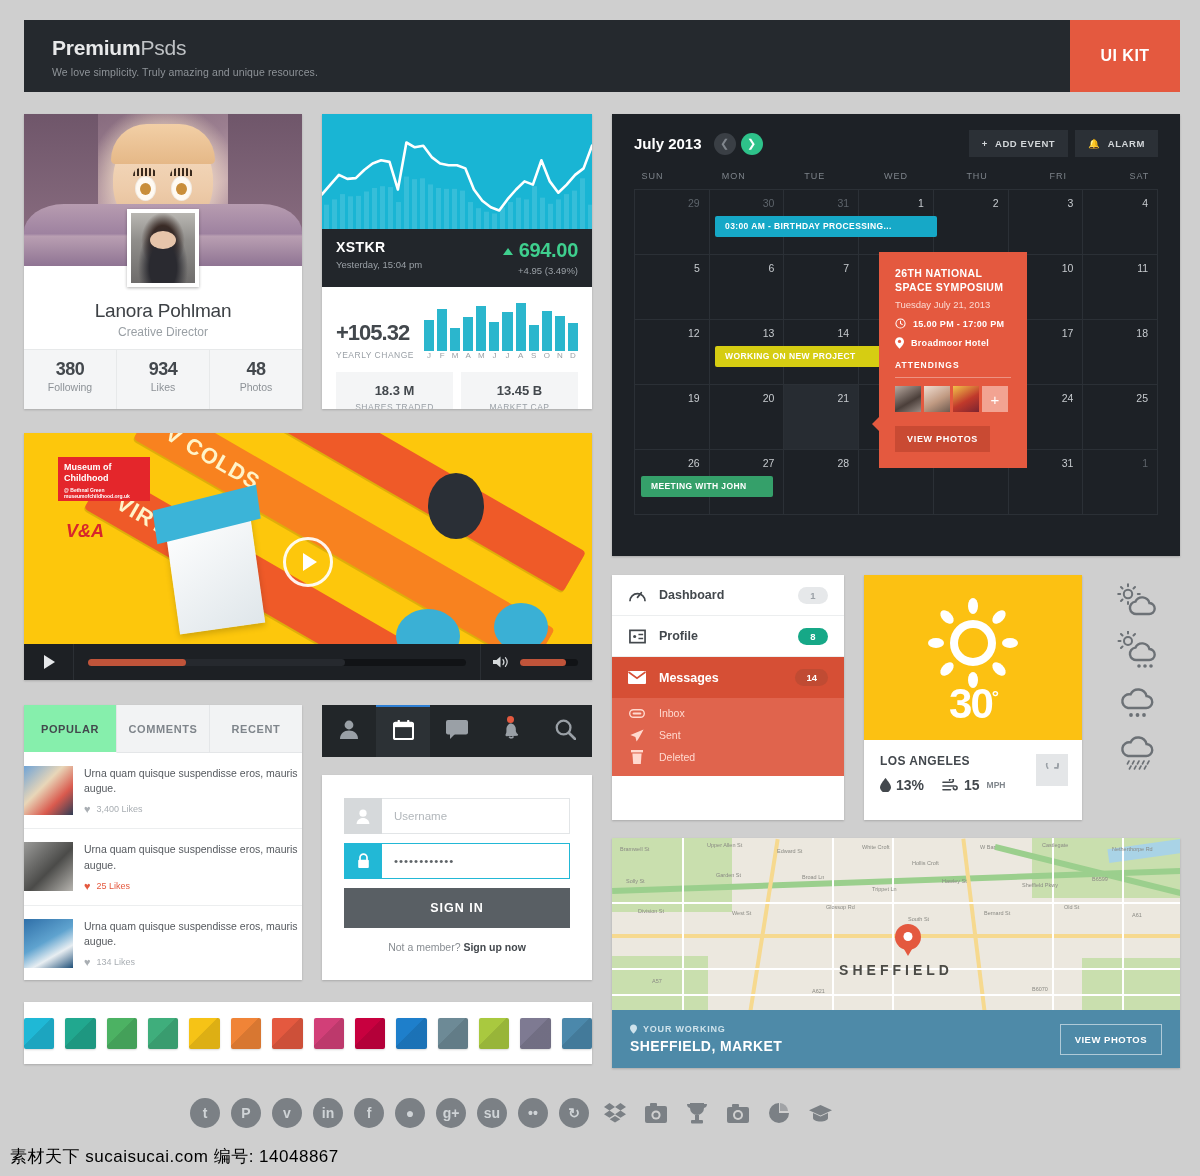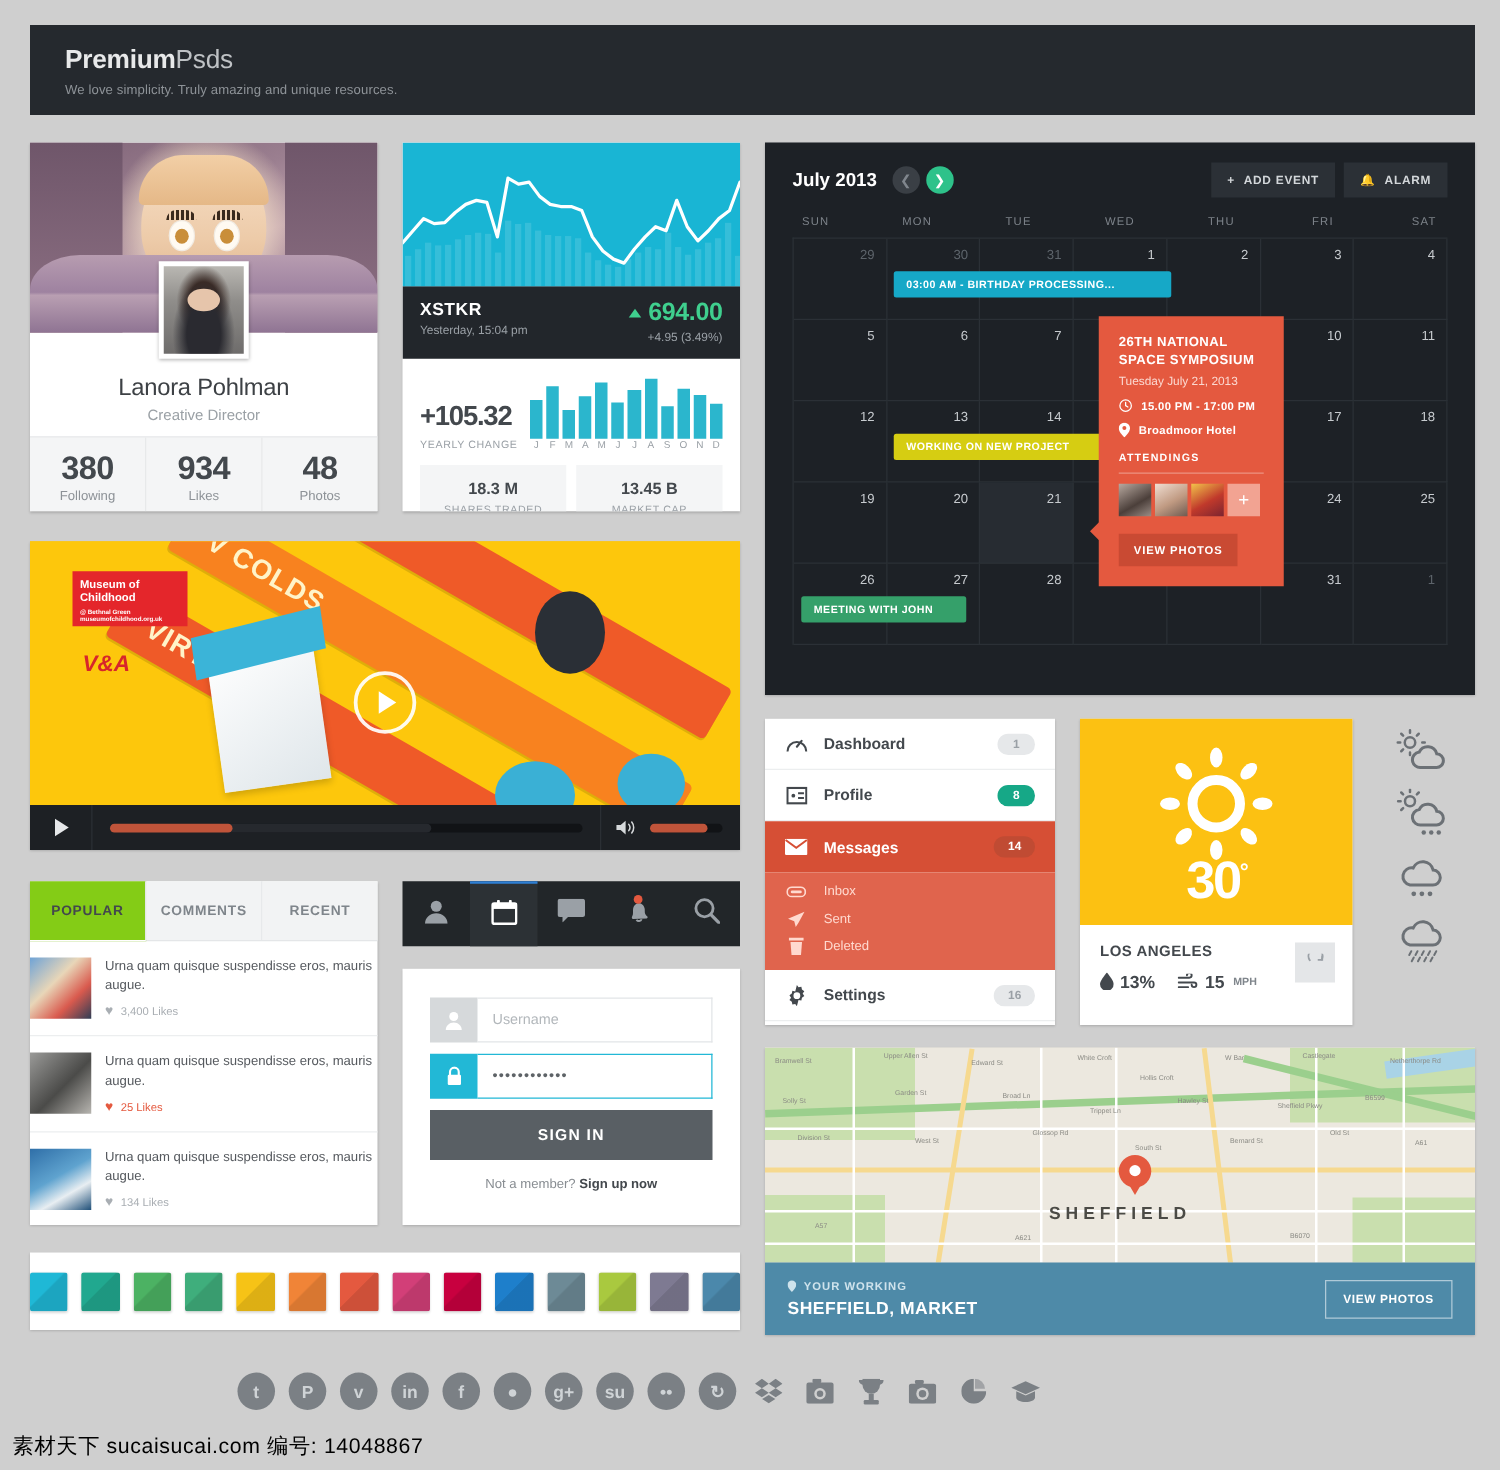--- a/index.html
+++ b/index.html
@@ -92,21 +92,21 @@
   .profile-body { padding: 34px 16px 0; text-align: center; }
   .profile-name { font-size: 19px; color: #3d4145; font-weight: normal; letter-spacing: -.2px;}
   .profile-role { font-size: 12px; color: #9aa0a5; margin-top: 3px; }
   .profile-bio { font-size: 10.5px; color: #8d9297; line-height: 1.55; margin-top: 9px; }
   .profile-stats {
     position: absolute; left: 0; bottom: 0; width: 100%; height: 60px;
     background: #f4f5f6; border-top: 1px solid #e7e9ea; display: flex;
   }
   .stat { flex: 1; text-align: center; padding-top: 9px; border-right: 1px solid #e7e9ea; }
   .stat:last-child { border-right: none; }
-  .stat-num { font-size: 26px; color: #43484d; font-weight: bold; letter-spacing:-.5px;}
+  .stat-num { font-size: 18px; color: #43484d; font-weight: bold; letter-spacing:-.5px;}
   .stat-lbl { font-size: 10.5px; color: #8d9297; margin-top: 1px; }
 
   
   .stock-card {
     position:absolute; left:322px; top:114px; width:270px; height:295px;
     background:#fff; box-shadow:0 1px 2px rgba(0,0,0,.18); overflow:hidden;
   }
   .stock-chart { height:115px; background:#19b5d4; position:relative; overflow:hidden; }
   .stock-head { background:#22262b; padding:10px 14px 11px; display:flex; justify-content:space-between; }
   .stock-sym { font-size:14px; font-weight:bold; color:#fff; letter-spacing:.4px;}
@@ -231,21 +231,21 @@
   
   .posts {
     position:absolute; left:24px; top:705px; width:278px; height:275px;
     background:#fff; box-shadow:0 1px 2px rgba(0,0,0,.18);
   }
   .tabs { display:flex; height:48px; border-bottom:1px solid #e4e6e8;}
   .tab { flex:1; display:flex; align-items:center; justify-content:center;
          font-size:11px; font-weight:bold; color:#7f858b; letter-spacing:.6px;
          background:#f2f3f4; border-right:1px solid #e4e6e8; }
   .tab:last-child{border-right:none;}
-  .tab.active { background:#84cc16; color:#43484d; border-bottom:1px solid #fff; margin-bottom:-1px;}
+  .tab.active { background:#86efac; color:#43484d; border-bottom:1px solid #fff; margin-bottom:-1px;}
   .post { display:flex; gap:11px; padding:13px 0; border-bottom:1px solid #eceeef;}
   .post:last-child{border-bottom:none;}
   .post-thumb { width:49px; height:49px; flex:none; }
   .pt1 { background:linear-gradient(135deg,#6fa3d6 0%, #e8d6b8 40%, #d95a4e 70%, #2f3d55 100%); }
   .pt2 { background:linear-gradient(135deg,#9a9a98,#4b4b49 55%,#b7b5b0); }
   .pt3 { background:linear-gradient(150deg,#2f6fa8,#5fa3cf 45%,#e8eef2 70%,#1f4f78); }
   .post-txt { font-size:10.5px; color:#55595e; line-height:1.45; }
   .post-likes { font-size:9px; color:#a9aeb3; margin-top:7px; display:flex; align-items:center; gap:6px;}
   .post-likes.hot { color:#e4593f; }
   .heart { color:#a9aeb3; font-size:11px; }
@@ -365,20 +365,21 @@
 </head>
 <body>
 
 <div class="header">
   <div class="header-text">
     <div class="header-title">
       <span>Premium</span><span class="thin">Psds</span>
     </div>
     <div class="header-sub">We love simplicity. Truly amazing and unique resources.</div>
   </div>
+  <div class="uikit">UI KIT</div>
 </div>
 
 <div class="profile-card">
   <div class="profile-cover">
     <div class="cover-wall-l"></div>
     <div class="cover-wall-r"></div>
     <div class="cover-face"></div>
     <div class="cover-hair"></div>
     <div class="cover-brow l"></div>
     <div class="cover-brow r"></div>
@@ -908,30 +909,20 @@
     </div>
     <div class="sub-item">
       <span class="nav-icon">
         <svg width="12" height="14" viewBox="0 0 12 14">
             <rect x="0" y="0" width="12" height="2.4" fill="currentColor"></rect>
             <path d="M1.4 3.6h9.2L9.8 14H2.2z" fill="currentColor"></path>
           </svg>
       </span>
       <span>Deleted</span>
     </div>
-  </div>
-  <div class="nav-item">
-    <span class="nav-icon">
-      <svg width="17" height="17" viewBox="0 0 18 18">
-          <path d="M9 0l1.4 2 2.4-.5.5 2.4 2 1.4-1.4 2 1.4 2-2 1.4-.5 2.4-2.4-.5L9 18l-1.4-2-2.4.5-.5-2.4-2-1.4 1.4-2-1.4-2 2-1.4.5-2.4 2.4.5z" fill="currentColor"></path>
-          <circle cx="9" cy="9" r="2.9" fill="#fff"></circle>
-        </svg>
-    </span>
-    <span class="nav-label">Settings</span>
-    <span class="nav-badge">16</span>
   </div>
 </div>
 
 <div class="weather">
   <div class="weather-top">
     <div class="sun-wrap">
       <svg width="92" height="92" viewBox="0 0 92 92">
         <circle cx="46" cy="46" r="19" fill="none" stroke="#fff" stroke-width="8"></circle>
         <g fill="#fff">
           <ellipse cx="46" cy="9" rx="5" ry="8"></ellipse>

